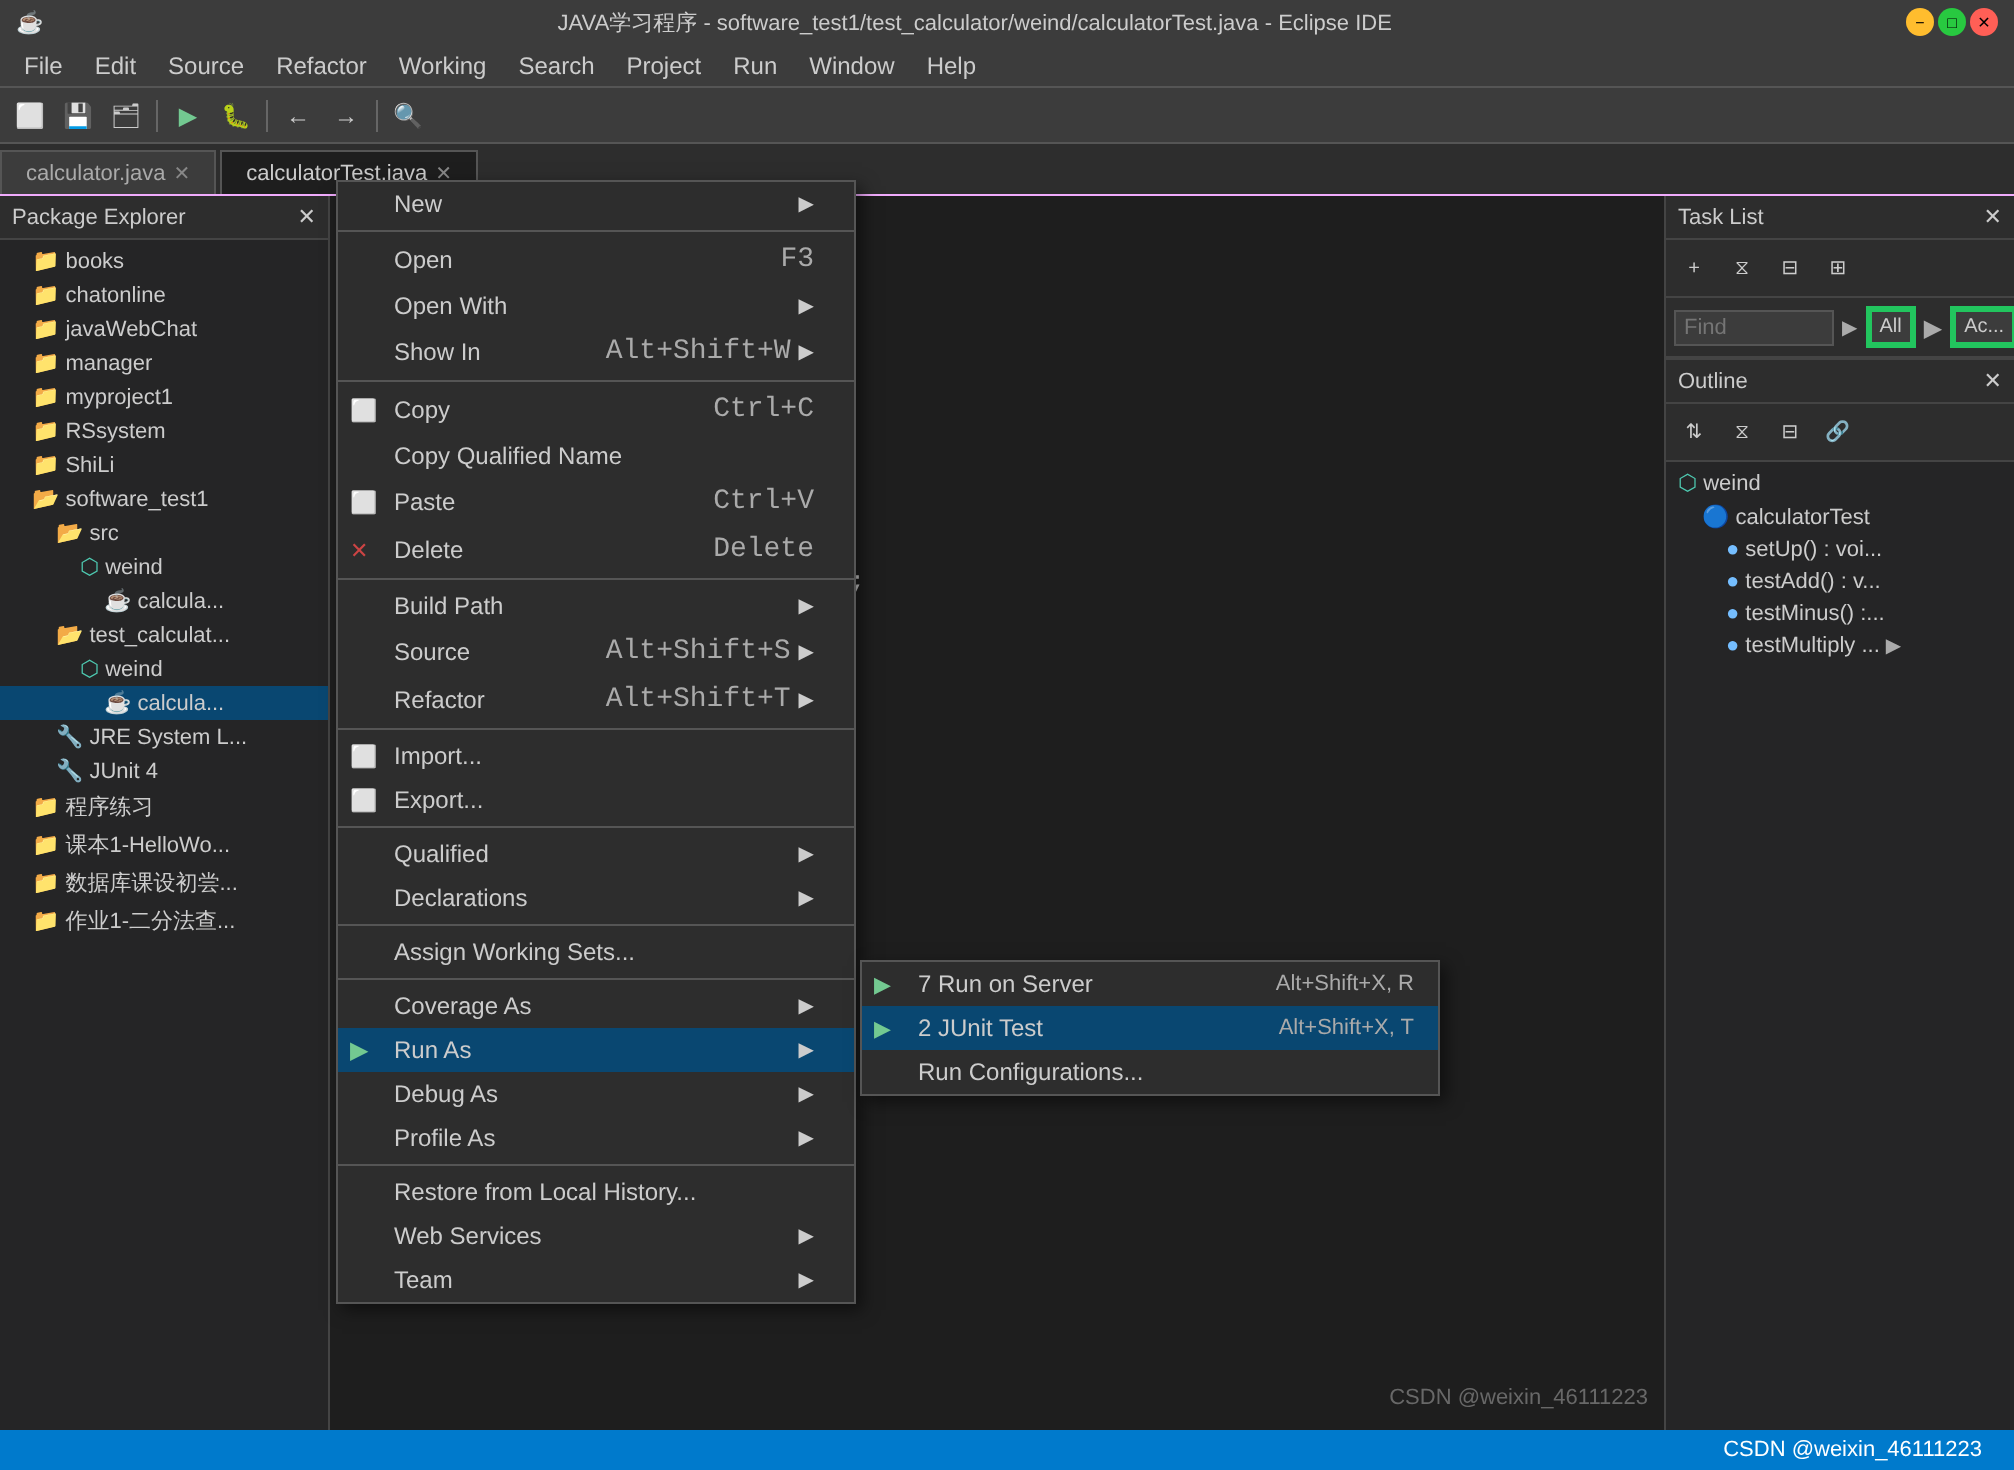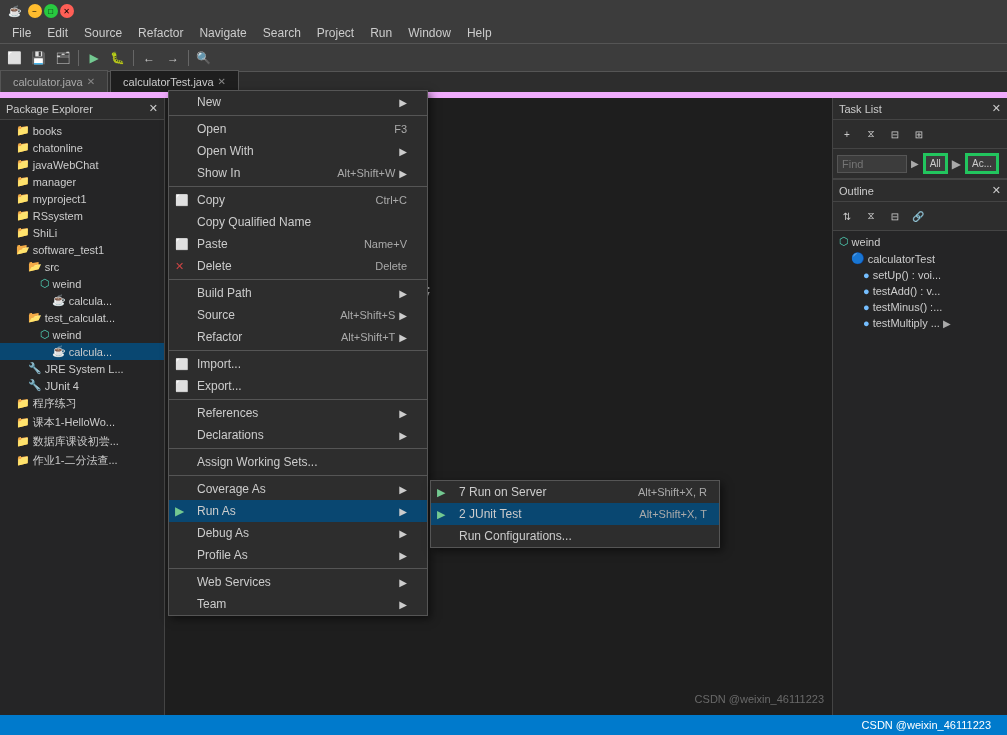--- a/index.html
+++ b/index.html
@@ -83,21 +83,21 @@
       display: flex;
       height: calc(735px - 22px - 22px - 28px - 26px);
     }
 
     
     #tab-bar {
       background: #2d2d2d;
       height: 26px;
       display: flex;
       align-items: flex-end;
-      border-bottom: 6px solid #f0abfc;
+      border-bottom: 1px solid #f0abfc;
     }
     .tab {
       padding: 4px 12px;
       background: #3c3c3c;
       color: #aaaaaa;
       border: 1px solid #555;
       border-bottom: none;
       margin-right: 2px;
       cursor: pointer;
       font-size: 11px;
@@ -198,21 +198,21 @@
       align-items: center;
       gap: 4px;
       border-bottom: 1px solid #444;
     }
     .find-input {
       background: #3c3c3c;
       border: 1px solid #555;
       color: #cccccc;
       padding: 2px 4px;
       font-size: 11px;
-      width: 70px;
+      width: 80px;
     }
     .find-btn {
       background: #3c3c3c;
       border: 3px solid #22c55e;
       color: #cccccc;
       padding: 2px 4px;
       font-size: 10px;
       cursor: pointer;
     }
 
@@ -266,21 +266,21 @@
     }
     .cm-item {
       padding: 4px 20px 4px 28px;
       display: flex;
       align-items: center;
       justify-content: space-between;
       cursor: pointer;
       position: relative;
     }
     .cm-item.highlighted { background: #094771; }
-    .cm-shortcut { color: #aaaaaa; font-size: 11px; margin-left: 20px; }
+    .cm-shortcut { color: #aaaaaa; font-size: 14px; margin-left: 20px; font-family: Liberation Mono, monospace; }
     .cm-arrow { color: #cccccc; font-size: 10px; }
     .cm-icon { position: absolute; left: 6px; font-size: 11px; }
     .cm-separator { height: 1px; background: #555; margin: 2px 0; }
 
     
     #submenu-run-as {
       position: absolute;
       left: 430px;
       top: 480px;
       background: #2d2d2d;
@@ -323,33 +323,34 @@
       color: white;
       justify-content: flex-end;
     }
     .status-item { padding: 0 8px; }
   </style>
 </head>
 <body>
 
 <div id="title-bar">
   <span>☕</span>
+  <span id="title-text">JAVA学习程序 - software_test1/test_calculator/weind/calculatorTest.java - Eclipse IDE</span>
   <div id="window-controls">
     <button class="win-btn minimize">−</button>
     <button class="win-btn maximize">□</button>
     <button class="win-btn close">✕</button>
   </div>
 </div>
 
 <div id="menu-bar">
   <div class="menu-item">File</div>
   <div class="menu-item">Edit</div>
   <div class="menu-item">Source</div>
   <div class="menu-item">Refactor</div>
-  <div class="menu-item">Navigate</div>
+  <div class="menu-item">Working</div>
   <div class="menu-item">Search</div>
   <div class="menu-item">Project</div>
   <div class="menu-item">Run</div>
   <div class="menu-item">Window</div>
   <div class="menu-item">Help</div>
 </div>
 
 <div id="toolbar">
   <button class="toolbar-btn">⬜</button>
   <button class="toolbar-btn">💾</button>
@@ -518,21 +519,21 @@
     <span class="cm-icon">⬜</span>
       <span>Copy</span>
       <span class="cm-shortcut">Ctrl+C</span>
   </div>
   <div class="cm-item">
     <span>Copy Qualified Name</span>
   </div>
   <div class="cm-item">
     <span class="cm-icon">⬜</span>
       <span>Paste</span>
-      <span class="cm-shortcut">Name+V</span>
+      <span class="cm-shortcut">Ctrl+V</span>
   </div>
   <div class="cm-item">
     <span class="cm-icon" style="color:#cc4444">✕</span>
       <span>Delete</span>
       <span class="cm-shortcut">Delete</span>
   </div>
   <div class="cm-separator"></div>
   <div class="cm-item">
     <span>Build Path</span>
       <span class="cm-arrow">▶</span>
@@ -555,21 +556,21 @@
   <div class="cm-item">
     <span class="cm-icon">⬜</span>
       <span>Import...</span>
   </div>
   <div class="cm-item">
     <span class="cm-icon">⬜</span>
       <span>Export...</span>
   </div>
   <div class="cm-separator"></div>
   <div class="cm-item">
-    <span>References</span>
+    <span>Qualified</span>
       <span class="cm-arrow">▶</span>
   </div>
   <div class="cm-item">
     <span>Declarations</span>
       <span class="cm-arrow">▶</span>
   </div>
   <div class="cm-separator"></div>
   <div class="cm-item">
     <span>Assign Working Sets...</span>
   </div>
@@ -585,20 +586,23 @@
   </div>
   <div class="cm-item">
     <span>Debug As</span>
       <span class="cm-arrow">▶</span>
   </div>
   <div class="cm-item">
     <span>Profile As</span>
       <span class="cm-arrow">▶</span>
   </div>
   <div class="cm-separator"></div>
+  <div class="cm-item">
+    <span>Restore from Local History...</span>
+  </div>
   <div class="cm-item">
     <span>Web Services</span>
       <span class="cm-arrow">▶</span>
   </div>
   <div class="cm-item">
     <span>Team</span>
       <span class="cm-arrow">▶</span>
   </div>
 </div>
 

